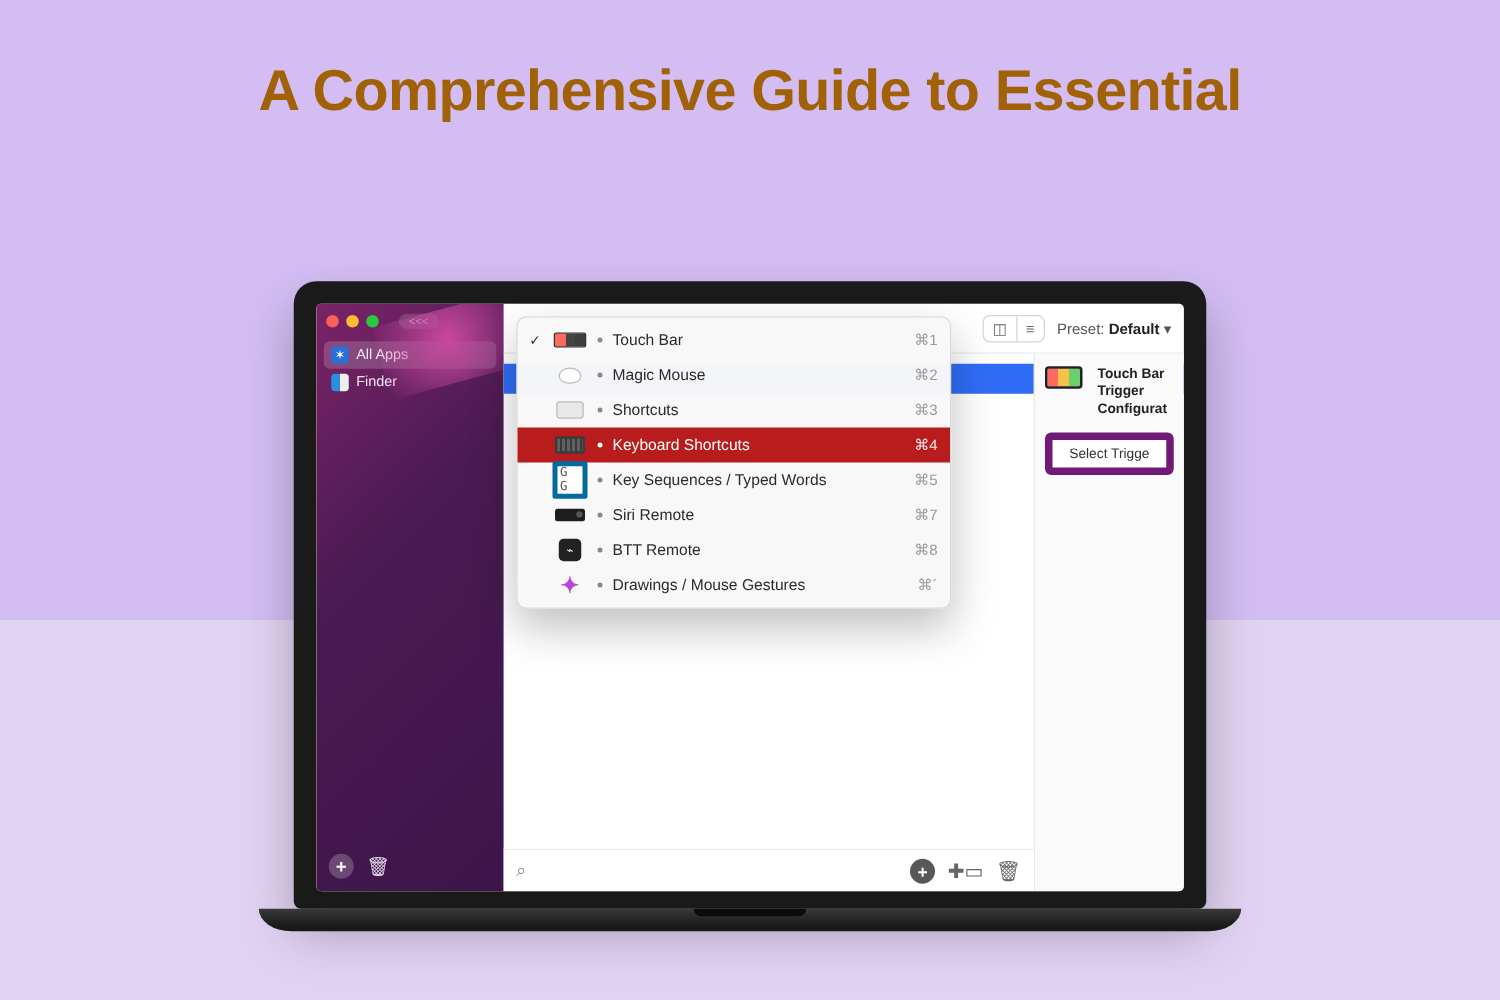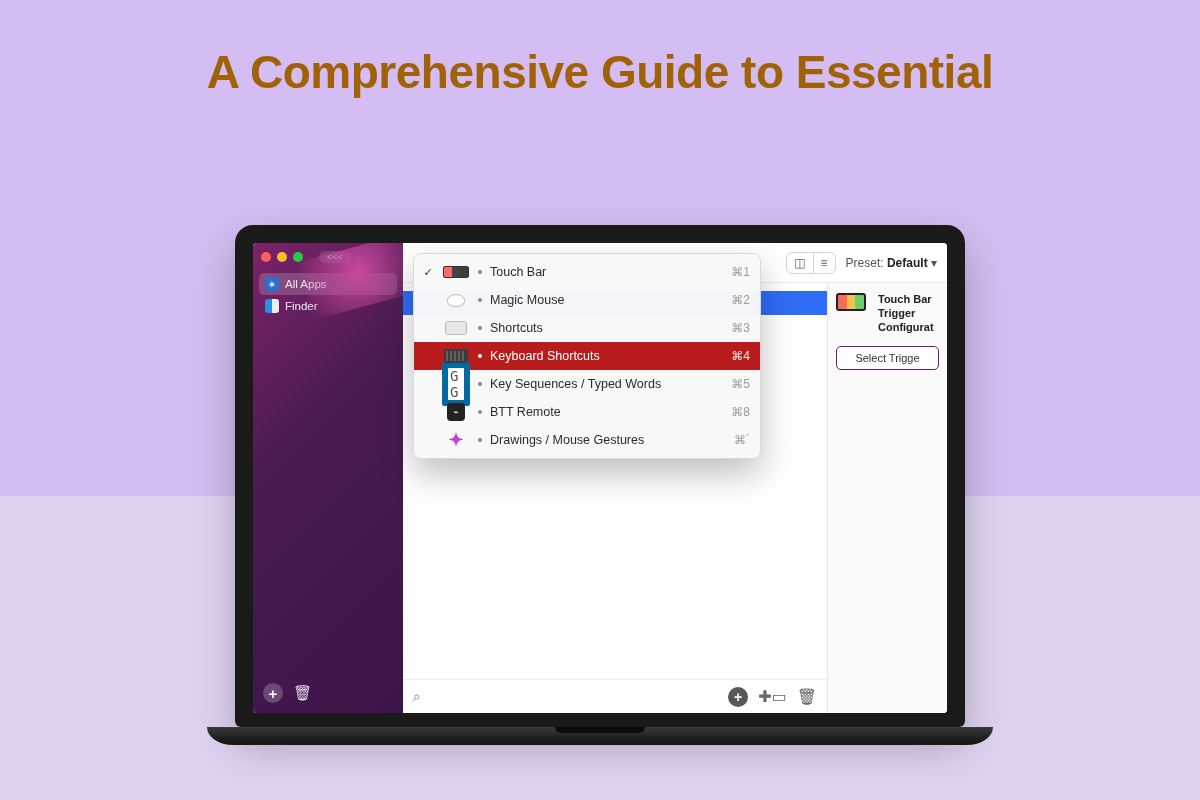--- a/index.html
+++ b/index.html
@@ -192,21 +192,21 @@
   .tb-thumb {
     width: 30px; height: 18px; border-radius:3px;
     background: linear-gradient(to right,#ff6a5c 33%, #fac04c 33% 66%, #6bcf6b 66%);
     border:2px solid #222;
     display:inline-block;
     margin-right:6px;
   }
   .right-title { font-weight:700; color:#222; line-height:1.25; }
   .select-trigger-btn {
     background:#fff;
-    border:1px solid #701a75;
+    border:6px solid #701a75;
     border-radius:5px;
     padding:5px 6px;
     text-align:center;
     color:#333;
     font-size:11px;
   }
 
   
   .dropdown {
     position:absolute;
@@ -257,21 +257,21 @@
   .dd-item.selected .dd-shortcut { color: rgba(255,255,255,0.9); }
 
   
   .ico { border-radius:3px; display:inline-block; }
   .ico-touchbar { width:26px; height:12px; background: linear-gradient(to right,#ff6a5c 35%, #444 35% 65%, #3e3e3e 65%); border:1px solid #333; border-radius:2px; }
   .ico-notch { width:22px; height:10px; background:#a05cc7; border:1px solid #6b3b8b; border-radius:2px; position:relative; }
   .ico-mouse { width:18px; height:13px; background:#fff; border:1px solid #bbb; border-radius:50% 50% 45% 45%; }
   .ico-trackpad { width:22px; height:14px; background:#e8e8e8; border:1px solid #bbb; border-radius:3px; }
   .ico-keyboard { width:24px; height:14px; background:#3b3b3b; border-radius:2px; position:relative; }
   .ico-keyboard::after { content:""; position:absolute; inset:2px; background: repeating-linear-gradient(to right, #888 0 2px, #3b3b3b 2px 4px), repeating-linear-gradient(to bottom, #888 0 2px, #3b3b3b 2px 4px); opacity:0.5; }
-  .ico-keyseq { font-family: monospace; font-size:14px; background:#fff; border:6px solid #0369a1; padding:0 2px; border-radius:2px; color:#555; }
+  .ico-keyseq { font-family: monospace; font-size:10px; background:#fff; border:4px solid #0369a1; padding:0 2px; border-radius:2px; color:#555; }
   .ico-normalmouse { width:14px; height:18px; background:#fff; border:1px solid #bbb; border-radius:45% 45% 50% 50%; transform:scaleY(0.85);}
   .ico-siri { width:24px; height:10px; background:#1e1e1e; border-radius:2px; position:relative; }
   .ico-siri::after{content:"";position:absolute;right:2px;top:2px;width:5px;height:5px;border-radius:50%;background:#555;}
   .ico-btt { width:18px; height:18px; background:#222; border-radius:4px; color:#fff; font-size:9px; display:flex;align-items:center;justify-content:center;}
   .ico-auto { display:flex; gap:2px; }
   .ico-auto span { width:6px;height:6px;border-radius:50%; }
   .ico-midi { width:18px;height:18px; display:grid; grid-template-columns:1fr 1fr; gap:2px;}
   .ico-midi span{background:#555;border-radius:50%;}
   .ico-draw { color:#b946d6; font-size:18px; font-weight:600; }
 
@@ -420,20 +420,29 @@
             <span class="dd-icon">
               <span class="ico-keyseq">G G</span>
             </span>
             <span class="dd-dot"></span>
             <span class="dd-label">Key Sequences / Typed Words</span>
             <span class="dd-shortcut">⌘5</span>
           </div>
           <div class="dd-item">
             <span class="dd-check">✓</span>
             <span class="dd-icon">
+              <span class="ico ico-siri"></span>
+            </span>
+            <span class="dd-dot"></span>
+            <span class="dd-label">Siri Remote</span>
+            <span class="dd-shortcut">⌘7</span>
+          </div>
+          <div class="dd-item">
+            <span class="dd-check">✓</span>
+            <span class="dd-icon">
               <span class="ico ico-btt">⌁</span>
             </span>
             <span class="dd-dot"></span>
             <span class="dd-label">BTT Remote</span>
             <span class="dd-shortcut">⌘8</span>
           </div>
           <div class="dd-item">
             <span class="dd-check">✓</span>
             <span class="dd-icon">
               <span class="ico-draw">✦</span>

